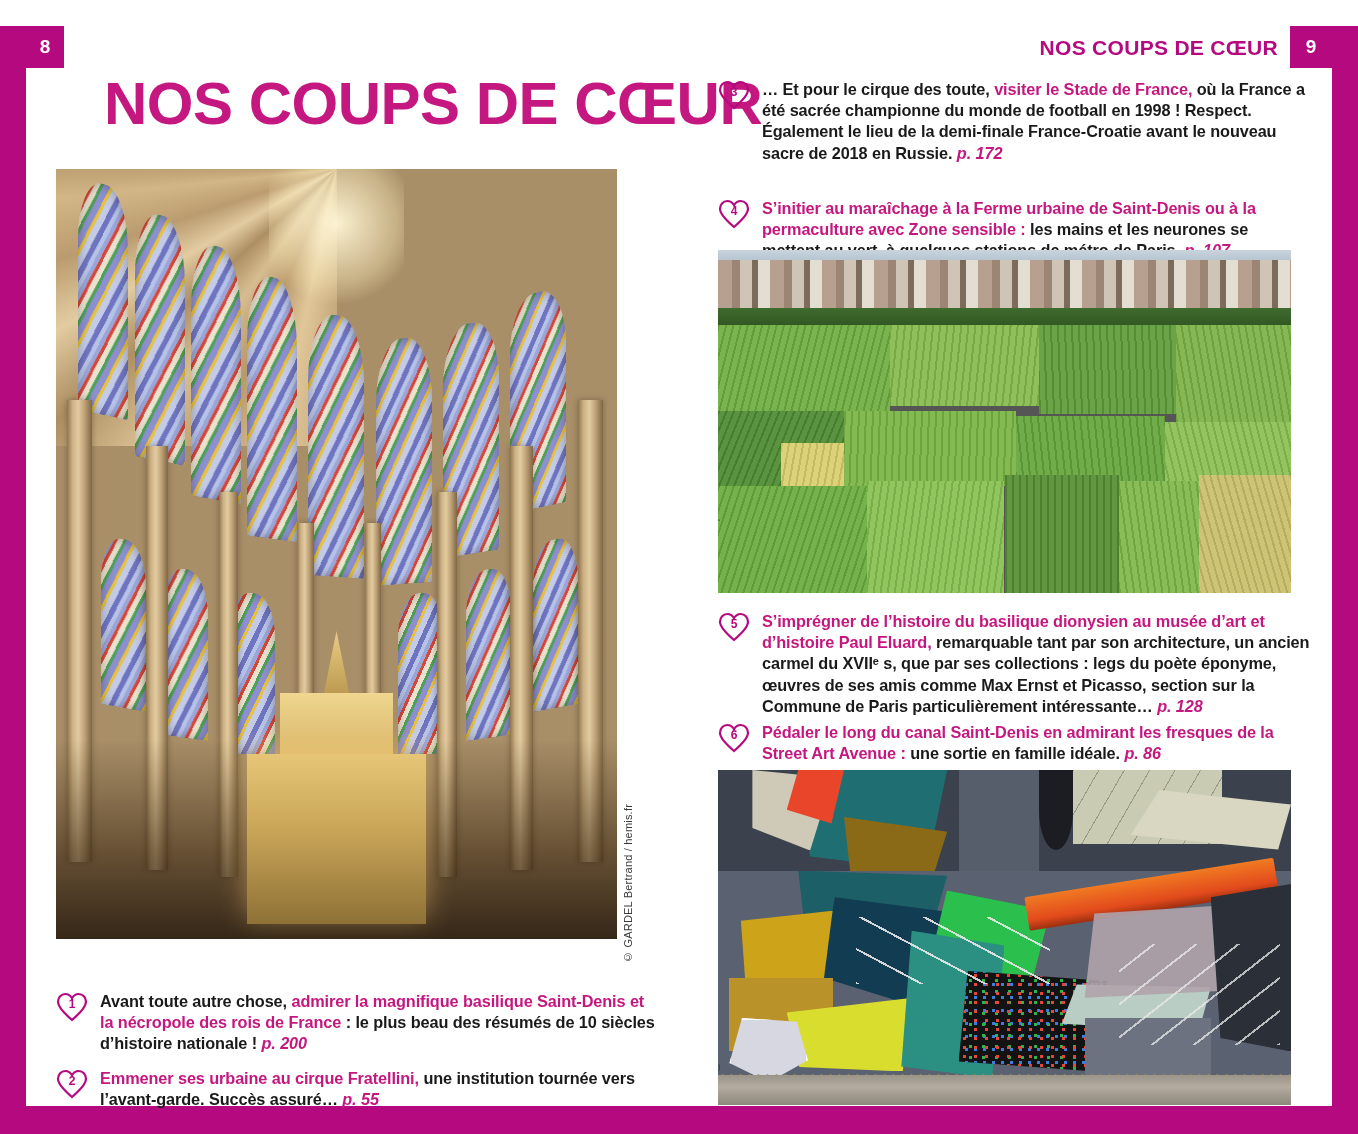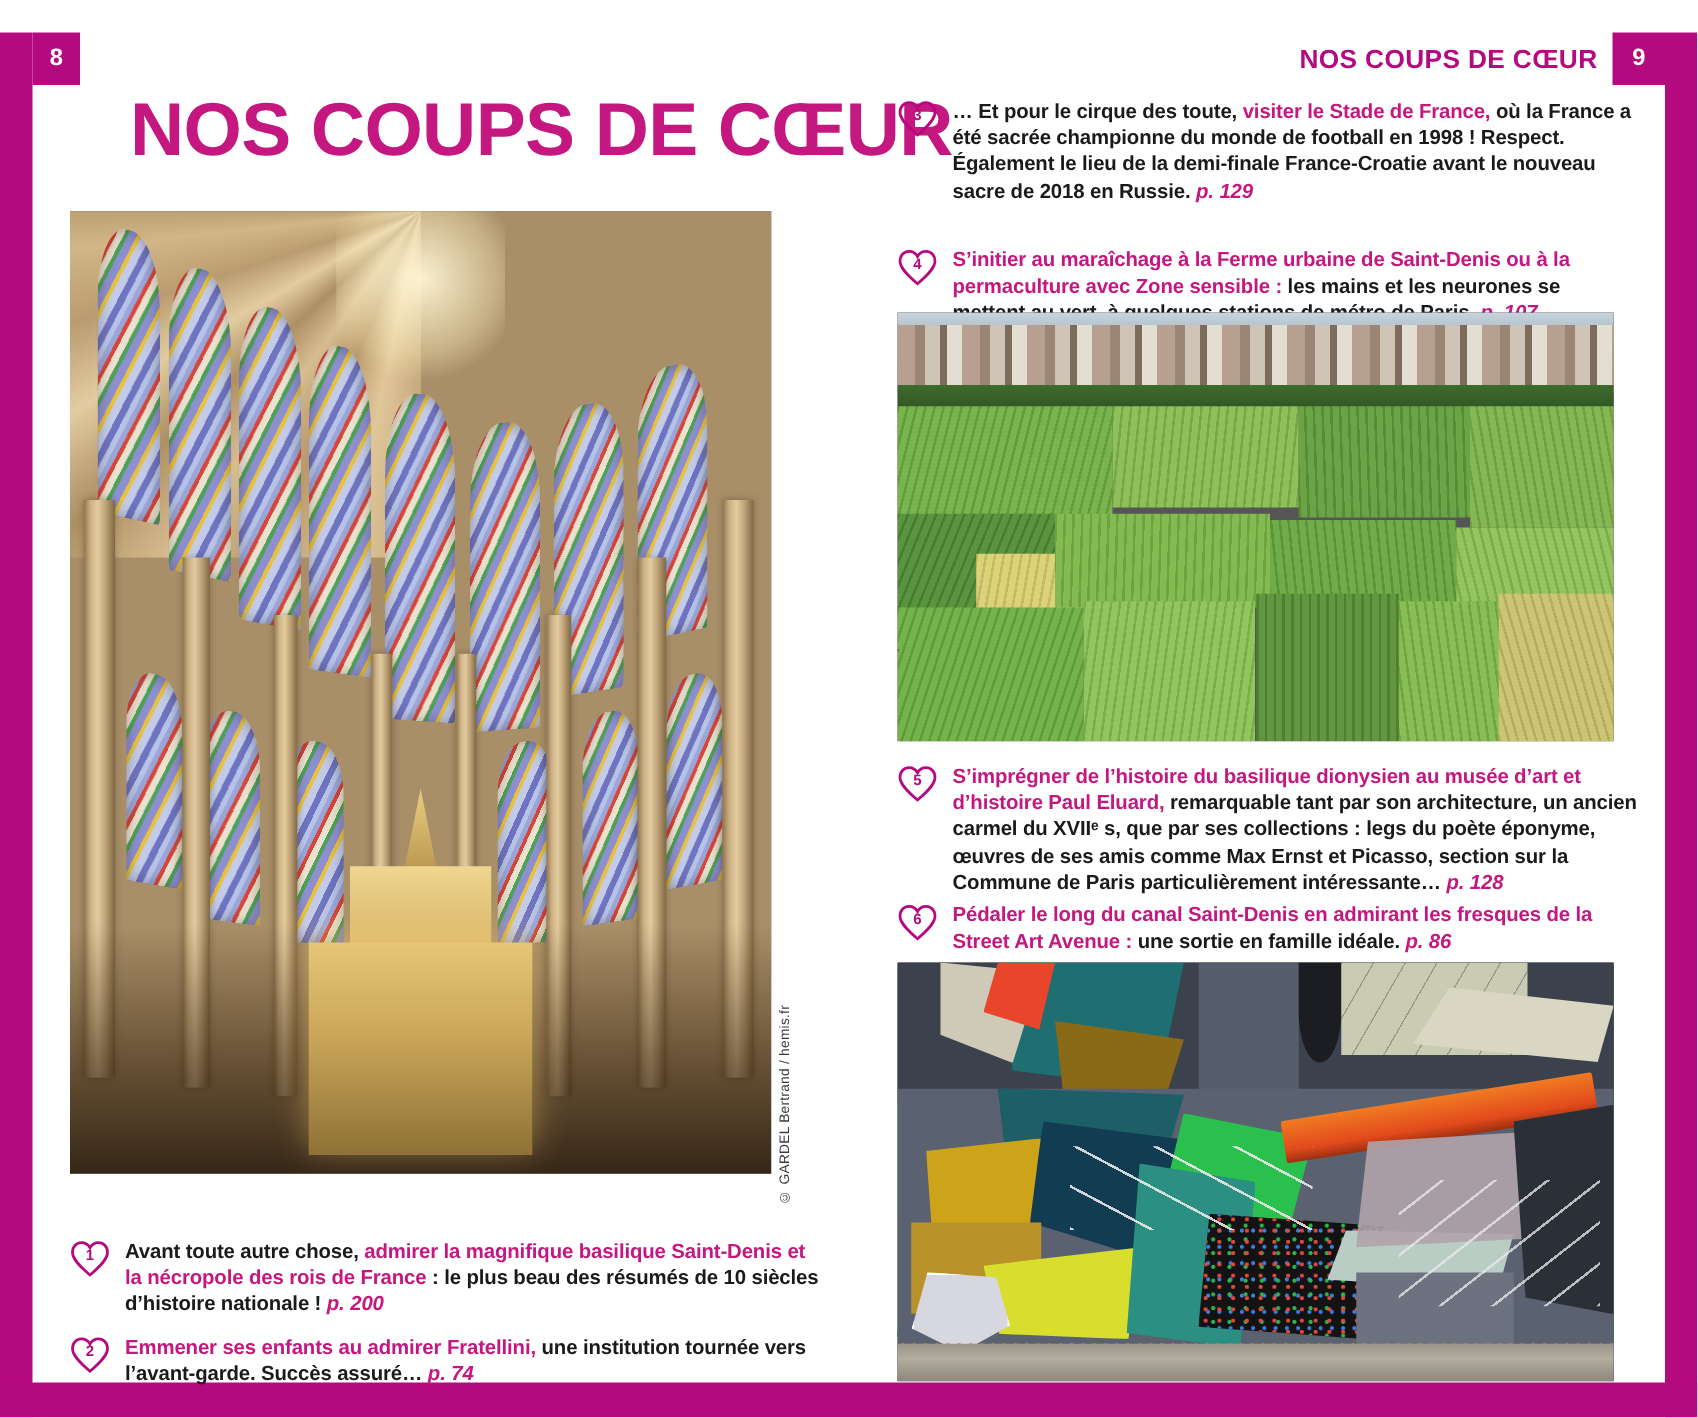--- a/index.html
+++ b/index.html
@@ -369,41 +369,41 @@
     </div>
 
     <div class="entry entry-2">
       <span class="heart">
         <svg width="32" height="30" viewBox="0 0 32 30" aria-hidden="true">
           <path d="M16 28 C6 19.5 2 14.5 2 9.8 C2 5.2 5.3 2 9.2 2 C12 2 14.6 3.6 16 6.2 C17.4 3.6 20 2 22.8 2 C26.7 2 30 5.2 30 9.8 C30 14.5 26 19.5 16 28 Z" fill="none" stroke="#b5097f" stroke-width="2.2"></path>
         </svg>
         <span class="num">2</span>
       </span>
       <span class="entry-text">
-        <span class="hl">Emmener ses enfants au admirer Fratellini,</span>
+        <span class="hl">Emmener ses urbaine au cirque Fratellini,</span>
         <span>une institution tournée vers l’avant-garde. Succès assuré…</span>
-        <span class="pref">p. 74</span>
+        <span class="pref">p. 55</span>
       </span>
     </div>
   </div>
 
   <div class="right-page">
 
     <div class="entry entry-3">
       <span class="heart">
         <svg width="32" height="30" viewBox="0 0 32 30" aria-hidden="true">
           <path d="M16 28 C6 19.5 2 14.5 2 9.8 C2 5.2 5.3 2 9.2 2 C12 2 14.6 3.6 16 6.2 C17.4 3.6 20 2 22.8 2 C26.7 2 30 5.2 30 9.8 C30 14.5 26 19.5 16 28 Z" fill="none" stroke="#b5097f" stroke-width="2.2"></path>
         </svg>
         <span class="num">3</span>
       </span>
       <span class="entry-text">
         <span>… Et pour le cirque des toute,</span>
         <span class="hl">visiter le Stade de France,</span>
         <span>où la France a été sacrée championne du monde de football en 1998 ! Respect. Également le lieu de la demi-finale France-Croatie avant le nouveau sacre de 2018 en Russie.</span>
-        <span class="pref">p. 129</span>
+        <span class="pref">p. 172</span>
       </span>
     </div>
 
     <div class="entry entry-4">
       <span class="heart">
         <svg width="32" height="30" viewBox="0 0 32 30" aria-hidden="true">
           <path d="M16 28 C6 19.5 2 14.5 2 9.8 C2 5.2 5.3 2 9.2 2 C12 2 14.6 3.6 16 6.2 C17.4 3.6 20 2 22.8 2 C26.7 2 30 5.2 30 9.8 C30 14.5 26 19.5 16 28 Z" fill="none" stroke="#b5097f" stroke-width="2.2"></path>
         </svg>
         <span class="num">4</span>
       </span>

